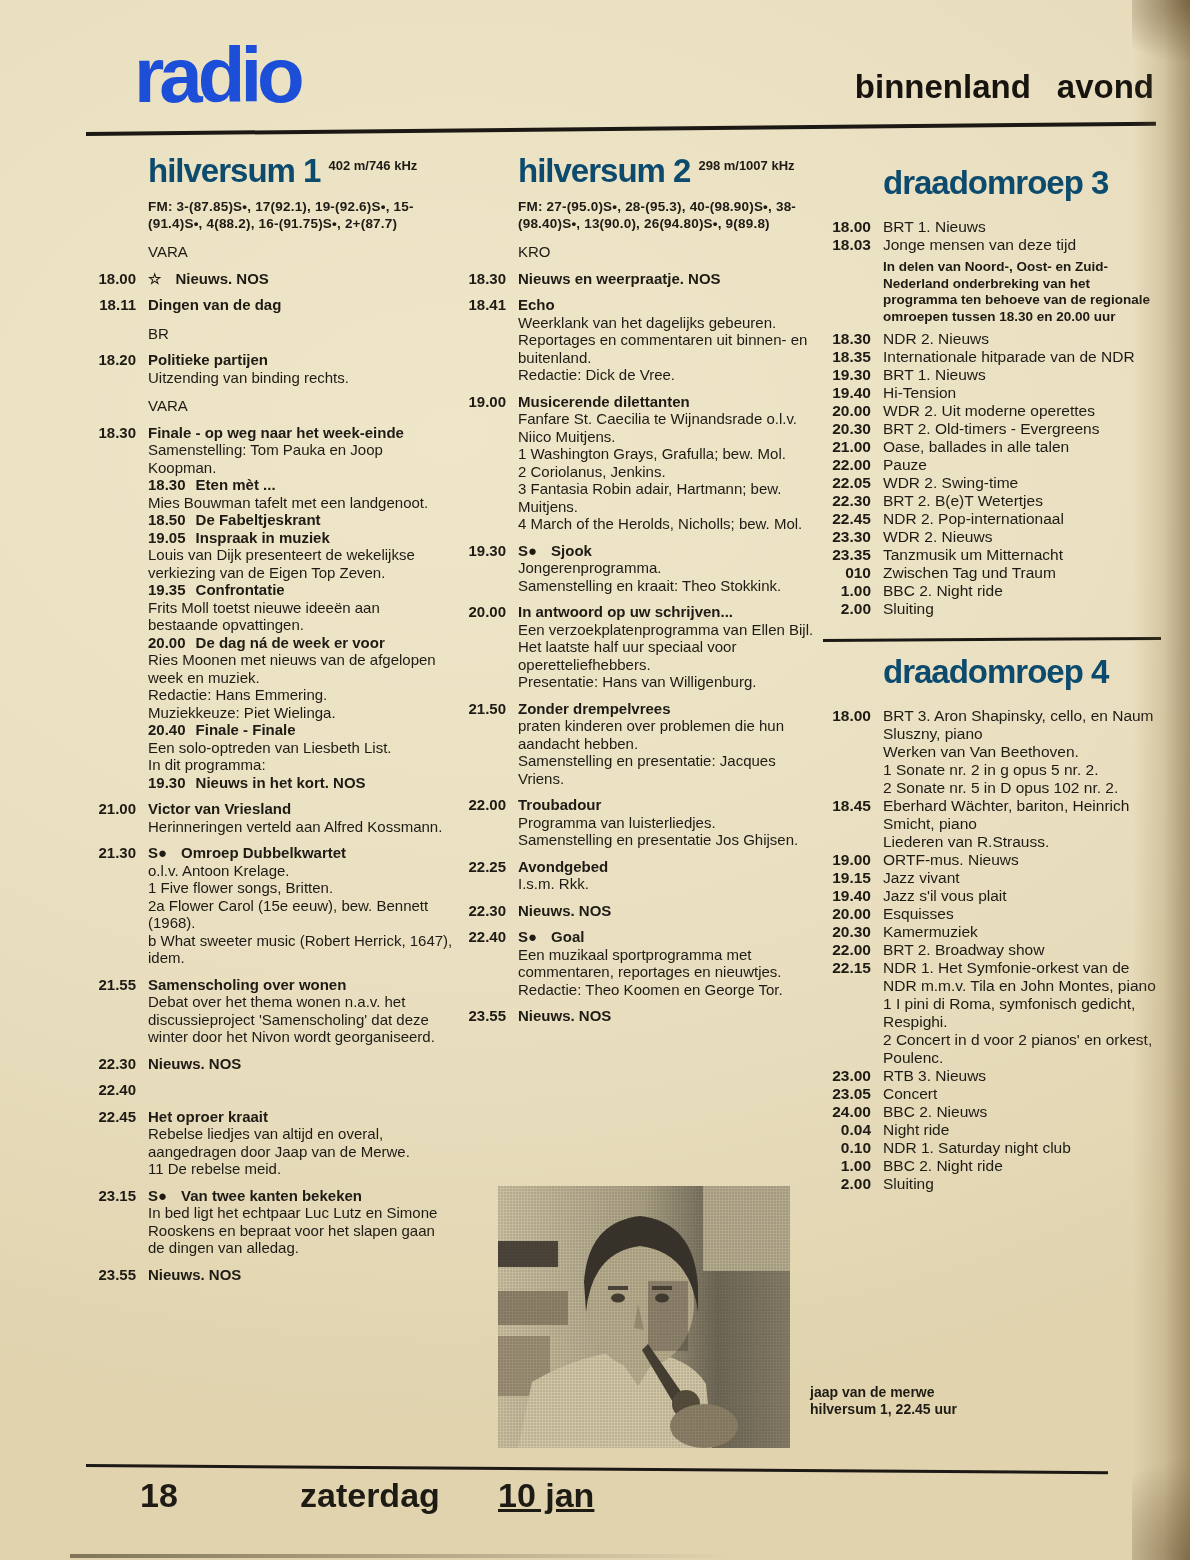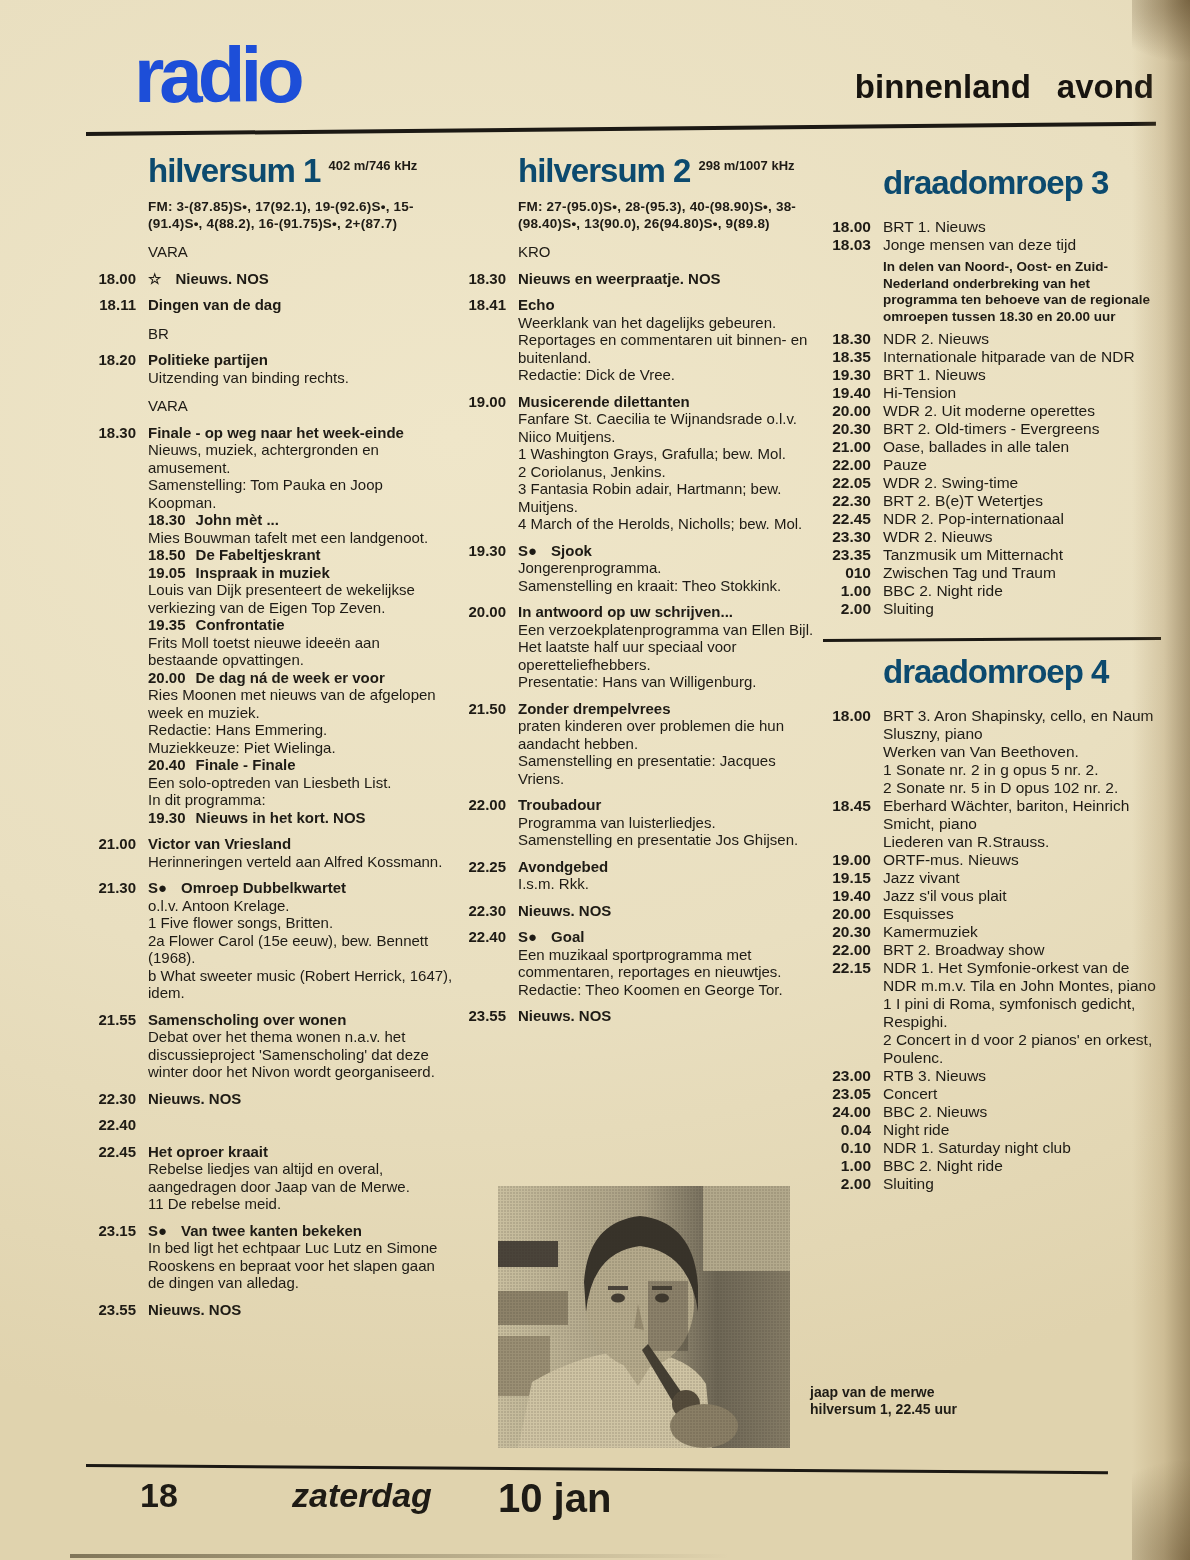--- a/index.html
+++ b/index.html
@@ -48,22 +48,22 @@
   .txt b{margin-right:10px;}
   .ic{margin-right:14px;font-weight:bold;}
   .sep{height:3px;background:#1c1914;margin:20px 0 12px 0;transform:rotate(-0.3deg);}
   
   .photo{position:absolute;left:498px;top:1186px;width:292px;height:262px;}
   .caption{position:absolute;left:810px;top:1384px;font-size:14px;font-weight:bold;line-height:17px;}
   
   .rule-bottom{position:absolute;left:86px;top:1464px;width:1022px;height:3px;background:#1c1914;
     transform:rotate(0.4deg);transform-origin:left center;}
   .footer-num{position:absolute;left:140px;top:1476px;font-size:34px;font-weight:bold;}
-  .footer-day{position:absolute;left:292px;top:1476px;font-size:34px;font-weight:bold;font-style:italic;}
-  .footer-date{position:absolute;left:498px;top:1476px;font-size:40px;font-weight:bold;}
+  .footer-day{position:absolute;left:300px;top:1476px;font-size:34px;font-weight:bold;}
+  .footer-date{position:absolute;left:498px;top:1476px;font-size:34px;font-weight:bold;text-decoration:underline;}
 </style>
 </head>
 <body>
 
 <div class="logo">radio</div>
 <div class="edition">
   <span>binnenland</span><span class="w2">avond</span>
 </div>
 <div class="rule-top"></div>
 
@@ -100,29 +100,25 @@
       <div class="row net">
         <span class="time"></span>
         <span class="txt"><span>VARA</span></span>
       </div>
       <div class="row entry gap">
         <span class="time">18.30</span>
         <span class="txt"><span>Finale - op weg naar het week-einde</span></span>
       </div>
       <div class="row body">
         <span class="time"></span>
-        <span class="txt"><span>Nieuws, muziek, achtergronden en amusement.</span></span>
-      </div>
-      <div class="row body">
-        <span class="time"></span>
         <span class="txt"><span>Samenstelling: Tom Pauka en Joop Koopman.</span></span>
       </div>
       <div class="row sub">
         <span class="time"></span>
-        <span class="txt"><b>18.30</b><span style="font-weight: bold;">John mèt ...</span></span>
+        <span class="txt"><b>18.30</b><span style="font-weight: bold;">Eten mèt ...</span></span>
       </div>
       <div class="row body">
         <span class="time"></span>
         <span class="txt"><span>Mies Bouwman tafelt met een landgenoot.</span></span>
       </div>
       <div class="row sub">
         <span class="time"></span>
         <span class="txt"><b>18.50</b><span style="font-weight: bold;">De Fabeltjeskrant</span></span>
       </div>
       <div class="row sub">

